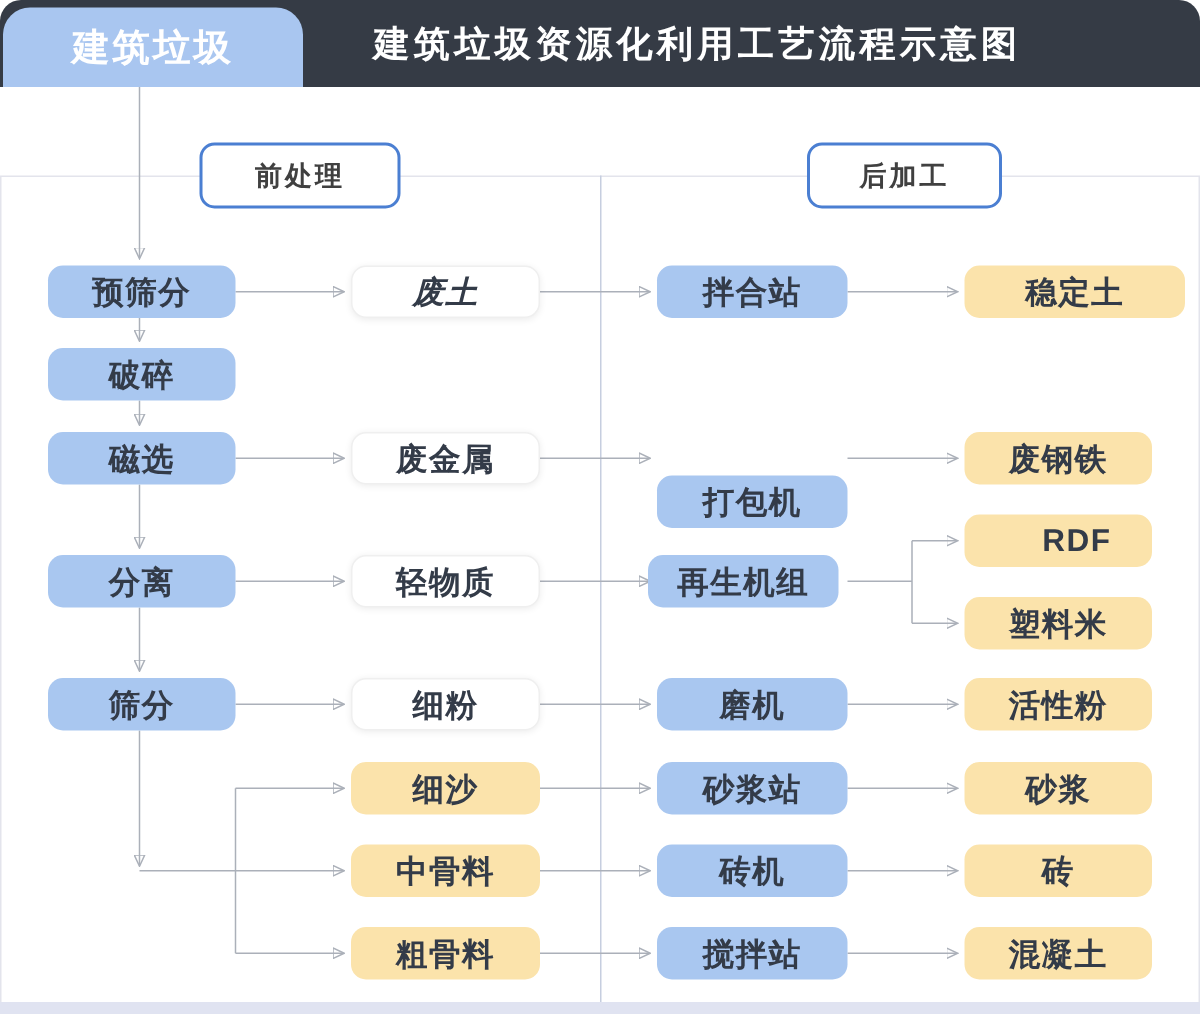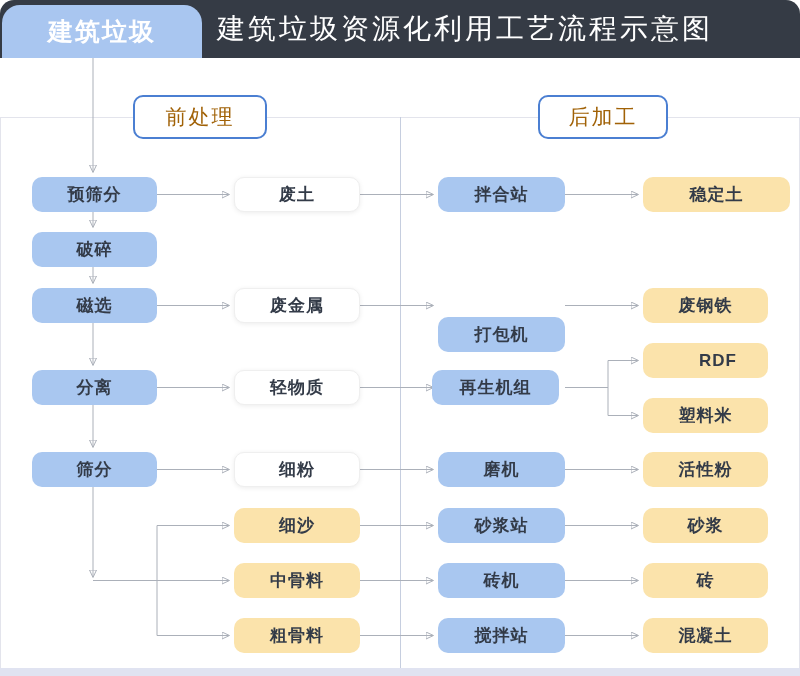--- a/index.html
+++ b/index.html
@@ -14,21 +14,21 @@
     overflow:hidden;
   }
   
   .header-bar{
     position:absolute;left:0;top:0;width:800px;height:58px;
     background:#353b45;
     border-radius:14px 14px 0 0;
     display:flex;align-items:center;justify-content:center;
   }
   .header-title{
-    color:#ffffff;font-size:28px;font-weight:normal;
+    color:#ffffff;font-size:24px;font-weight:bold;
     letter-spacing:3px;
     padding-left:130px;
     white-space:nowrap;
   }
   .source-tab{
     position:absolute;left:2px;top:5px;width:200px;height:53px;
     background:#a9c6f0;
     border-radius:18px 18px 0 0;
     display:flex;align-items:center;justify-content:center;
     color:#ffffff;font-size:25px;font-weight:bold;letter-spacing:2px;
@@ -47,30 +47,30 @@
     position:absolute;left:0;top:668px;width:800px;height:8px;
     background:#e0e3f1;
   }
   
   .section-label{
     position:absolute;height:44px;
     background:#ffffff;
     border:2px solid #4b7fd2;
     border-radius:10px;
     display:flex;align-items:center;justify-content:center;
-    color:#a16207;font-size:21px;font-weight:normal;letter-spacing:2px;
+    color:#404040;font-size:18px;font-weight:bold;letter-spacing:2px;
     box-sizing:border-box;
     z-index:3;
   }
   
   .node{
     position:absolute;height:35px;
     border-radius:10px;
     display:flex;align-items:center;justify-content:center;
-    font-size:17px;font-weight:600;letter-spacing:1px;
+    font-size:21px;font-weight:600;letter-spacing:1px;
     color:#333b48;
     z-index:2;
     box-sizing:border-box;
   }
   .node.blue{background:#a9c7f0;}
   .node.yellow{background:#fbe3ab;}
   .node.white{
     background:#ffffff;
     border:1px solid #efefef;
     box-shadow:0 1px 5px rgba(0,0,0,0.08);
@@ -150,21 +150,21 @@
   <div class="section-label" style="left:538px;top:95px;width:130px;">
     <span>后加工</span>
   </div>
 
   <div class="node blue" style="left:32px;top:177px;width:125px;">预筛分</div>
   <div class="node blue" style="left:32px;top:232px;width:125px;">破碎</div>
   <div class="node blue" style="left:32px;top:288px;width:125px;">磁选</div>
   <div class="node blue" style="left:32px;top:370px;width:125px;">分离</div>
   <div class="node blue" style="left:32px;top:452px;width:125px;">筛分</div>
 
-  <div class="node white" style="left:234px;top:177px;width:126px;">废土</div>
+  <div class="node white" style="left:234px;top:177px;width:126px;font-style:italic;">废土</div>
   <div class="node white" style="left:234px;top:288px;width:126px;">废金属</div>
   <div class="node white" style="left:234px;top:370px;width:126px;">轻物质</div>
   <div class="node white" style="left:234px;top:452px;width:126px;">细粉</div>
   <div class="node yellow" style="left:234px;top:508px;width:126px;">细沙</div>
   <div class="node yellow" style="left:234px;top:563px;width:126px;">中骨料</div>
   <div class="node yellow" style="left:234px;top:618px;width:126px;">粗骨料</div>
 
   <div class="node blue" style="left:438px;top:177px;width:127px;">拌合站</div>
   <div class="node blue" style="left:438px;top:288px;width:127px;margin-top:29px;">打包机</div>
   <div class="node blue" style="left:432px;top:370px;width:127px;">再生机组</div>

